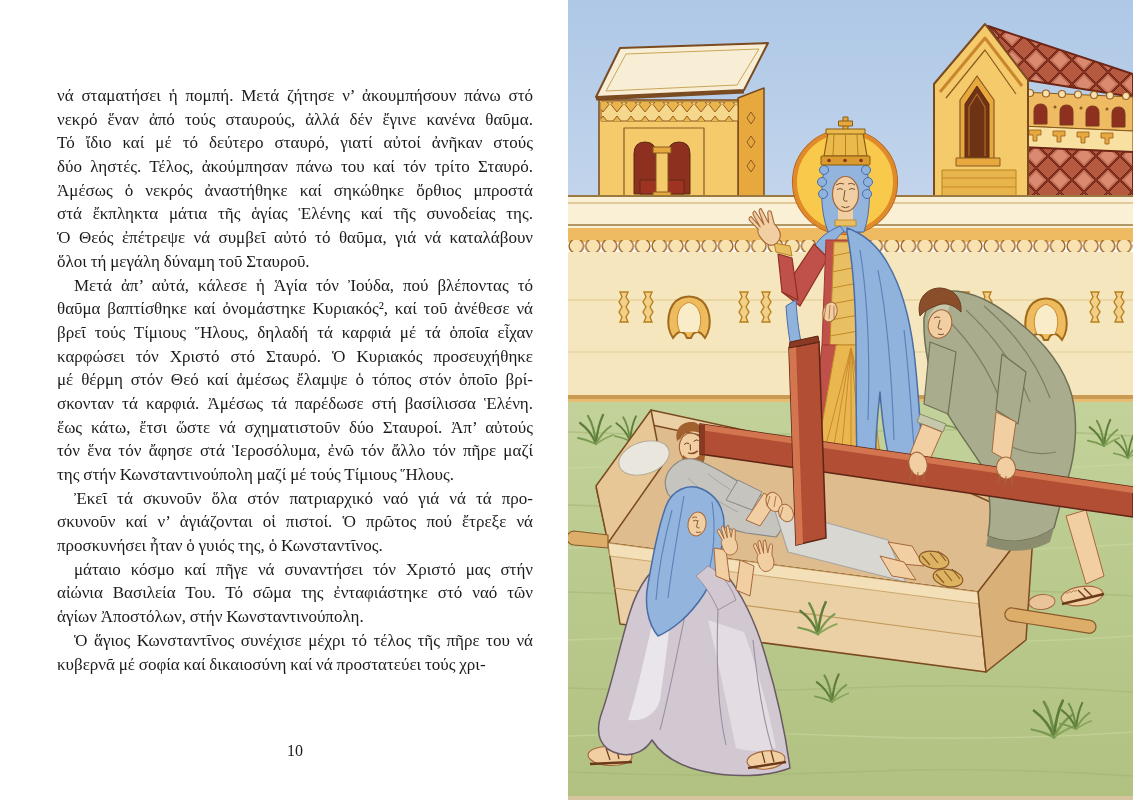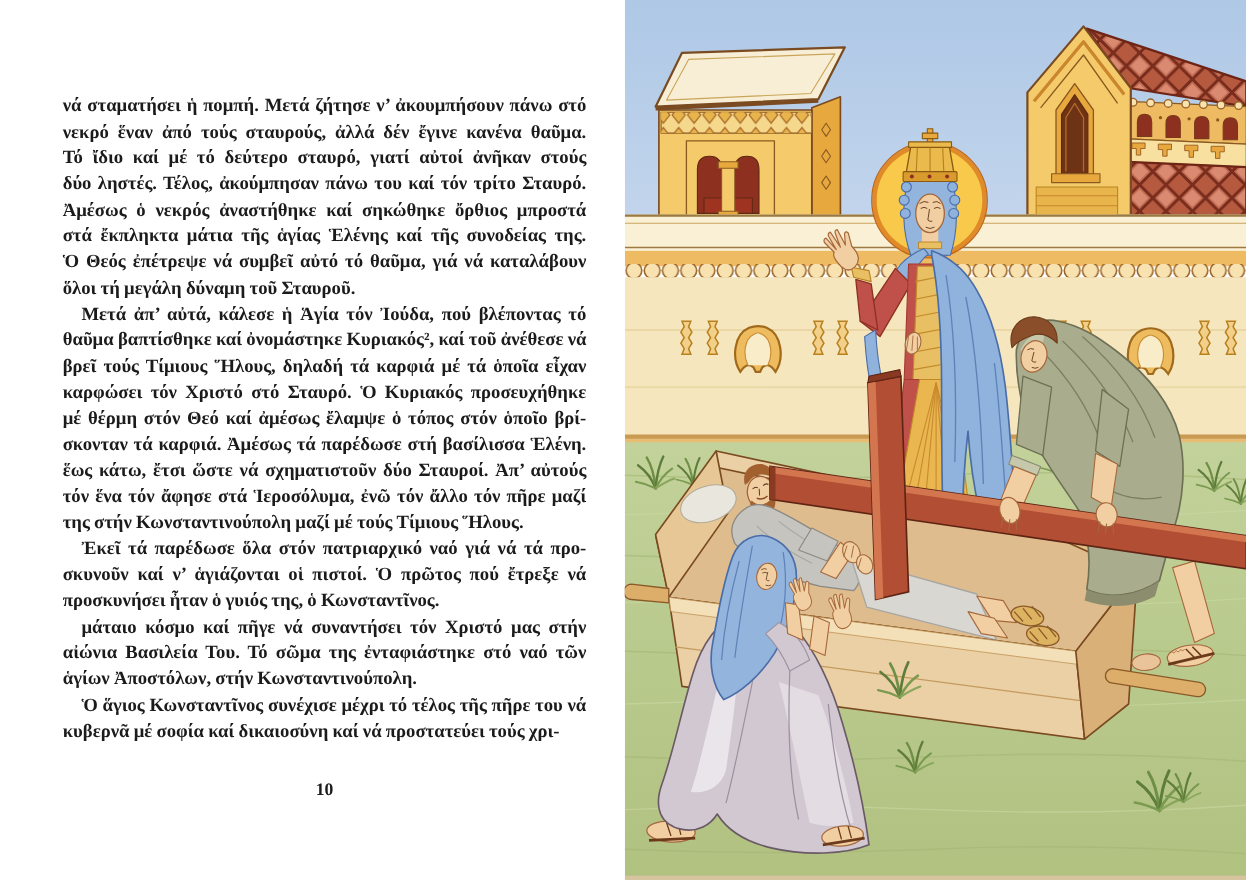--- a/index.html
+++ b/index.html
@@ -1,25 +1,25 @@
 <!DOCTYPE html>
 <html lang="el" style="--paper: #ffffff; --text: #1b1b1b; --sky: #b7cde7; --wall: #f6e6bd; --wall_light: #faf0d6; --gold_band: #eebb62; --scallop: #f7e2b0; --gold: #f4ca6b; --gold_dark: #e7a83e; --gold_pale: #f8eed6; --frieze: #f6d88c; --red_window: #8e3020; --red_panel: #9e3322; --roof_red: #b5593f; --roof_red_light: #c26a52; --grass: #bccd8e; --halo: #f8c94a; --halo_ring: #e08a28; --cloak: #8fb3dd; --dress: #c0504a; --trim: #e9bf63; --skirt_gold: #e9b64f; --skin: #f2cfa2; --hair: #a3602f; --hair2: #8a4f2a; --cross: #b14e33; --cross_hi: #d3764f; --wood: #ead0a4; --wood_light: #f4e0b8; --wood_dark: #d9b077; --pole: #dcae6a; --grey: #c6c4bf; --grey_light: #d9d7d2; --pillow: #e9e6de; --robe: #d2c8d1; --scarf: #92b4dd; --green: #a9ad8e; --green_light: #c6c8ac; --wrap: #ddb261; --bottom_edge: #d6c49e;"><head>
 <meta charset="utf-8">
 <style>
   html,body{margin:0;padding:0;background:#e9e9e9;}
   .spread{position:relative;width:1133px;height:800px;background:var(--paper,#fff);overflow:hidden;
           font-family:"Liberation Serif","DejaVu Serif",serif;}
-  .text-page{position:absolute;left:0;top:0;width:644px;height:800px;background:var(--paper,#fff);font-weight:bold;}
+  .text-page{position:absolute;left:0;top:0;width:644px;height:800px;background:var(--paper,#fff);}
   .text-block{position:absolute;left:57px;top:84px;width:476px;color:var(--text,#1b1b1b);
               font-size:17px;line-height:23.7px;}
   .para{margin:0;}
   .line{white-space:nowrap;height:23.7px;text-align:justify;text-align-last:justify;word-spacing:-0.4px;}
   .line.last{text-align-last:left;}
   .para.indent .line:first-child{text-indent:17px;}
-  .page-number{position:absolute;left:57px;top:710px;width:476px;text-align:center;
+  .page-number{position:absolute;left:57px;top:742px;width:476px;text-align:center;
                font-size:16px;color:var(--text,#1b1b1b);}
   .illustration{position:absolute;left:568px;top:0;width:565px;height:800px;}
   svg{display:block;}
 </style>
 </head>
 <body>
 
 <div class="spread">
 
   <div class="text-page">
@@ -39,21 +39,21 @@
           <div class="line">θαῦμα βαπτίσθηκε καί ὀνομάστηκε Κυριακός², καί τοῦ ἀνέθεσε νά</div>
           <div class="line">βρεῖ τούς Τίμιους Ἥλους, δηλαδή τά καρφιά μέ τά ὁποῖα εἶχαν</div>
           <div class="line">καρφώσει τόν Χριστό στό Σταυρό. Ὁ Κυριακός προσευχήθηκε</div>
           <div class="line">μέ θέρμη στόν Θεό καί ἀμέσως ἔλαμψε ὁ τόπος στόν ὁποῖο βρί-</div>
           <div class="line">σκονταν τά καρφιά. Ἀμέσως τά παρέδωσε στή βασίλισσα Ἑλένη.</div>
           <div class="line">ἕως κάτω, ἔτσι ὥστε νά σχηματιστοῦν δύο Σταυροί. Ἀπ’ αὐτούς</div>
           <div class="line">τόν ἕνα τόν ἄφησε στά Ἱεροσόλυμα, ἐνῶ τόν ἄλλο τόν πῆρε μαζί</div>
           <div class="line last">της στήν Κωνσταντινούπολη μαζί μέ τούς Τίμιους Ἥλους.</div>
         </div>
         <div class="para indent">
-          <div class="line">Ἐκεῖ τά παρέδωσε ὅλα στόν πατριαρχικό ναό γιά νά τά προ-</div>
+          <div class="line">Ἐκεῖ τά σκυνοῦν ὅλα στόν πατριαρχικό ναό γιά νά τά προ-</div>
           <div class="line">σκυνοῦν καί ν’ ἁγιάζονται οἱ πιστοί. Ὁ πρῶτος πού ἔτρεξε νά</div>
           <div class="line last">προσκυνήσει ἦταν ὁ γυιός της, ὁ Κωνσταντῖνος.</div>
         </div>
         <div class="para indent">
           <div class="line">μάταιο κόσμο καί πῆγε νά συναντήσει τόν Χριστό μας στήν</div>
           <div class="line">αἰώνια Βασιλεία Του. Τό σῶμα της ἐνταφιάστηκε στό ναό τῶν</div>
           <div class="line last">ἁγίων Ἀποστόλων, στήν Κωνσταντινούπολη.</div>
         </div>
         <div class="para indent">
           <div class="line">Ὁ ἅγιος Κωνσταντῖνος συνέχισε μέχρι τό τέλος τῆς πῆρε του νά</div>

